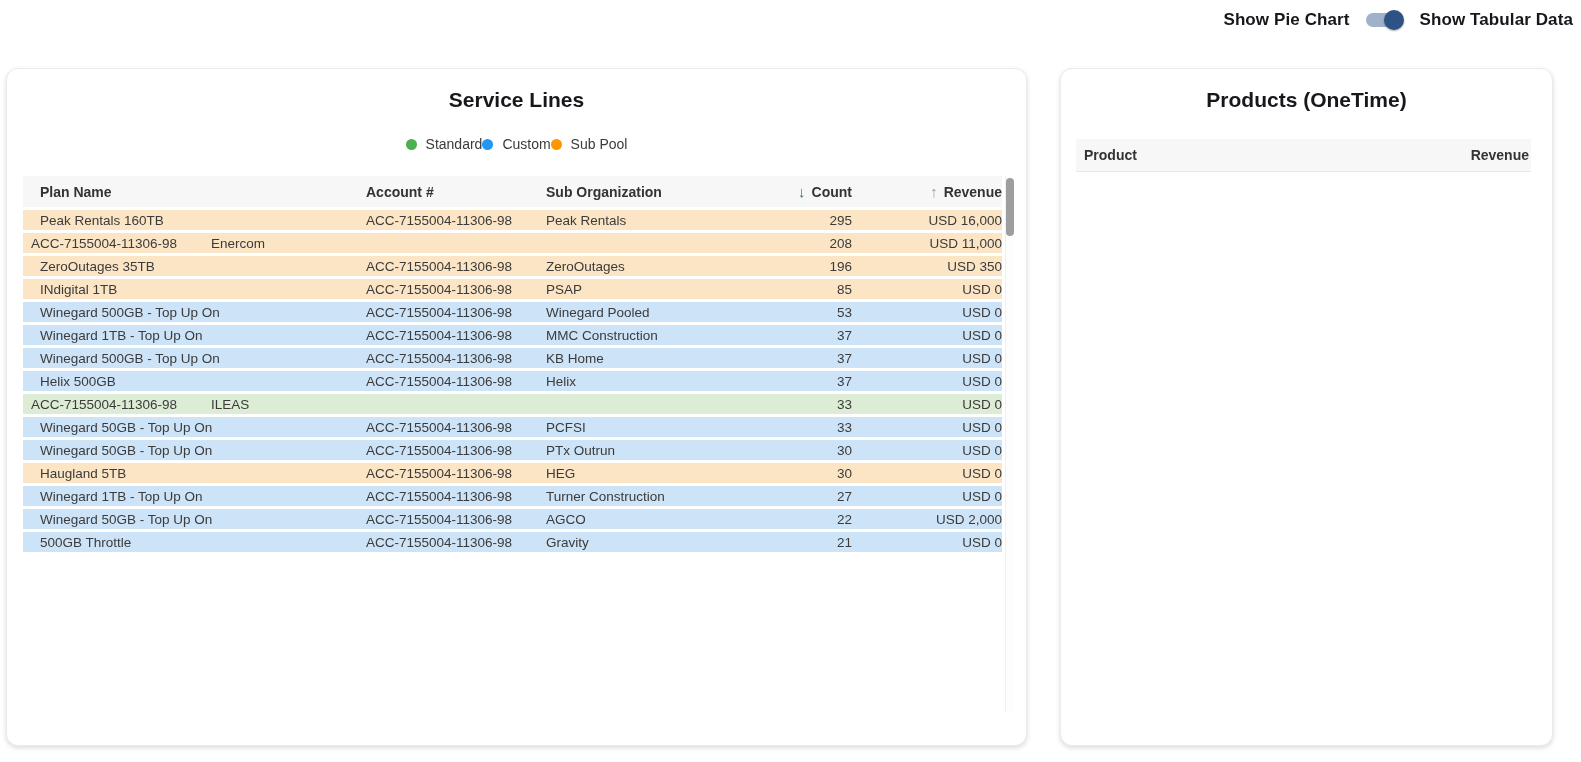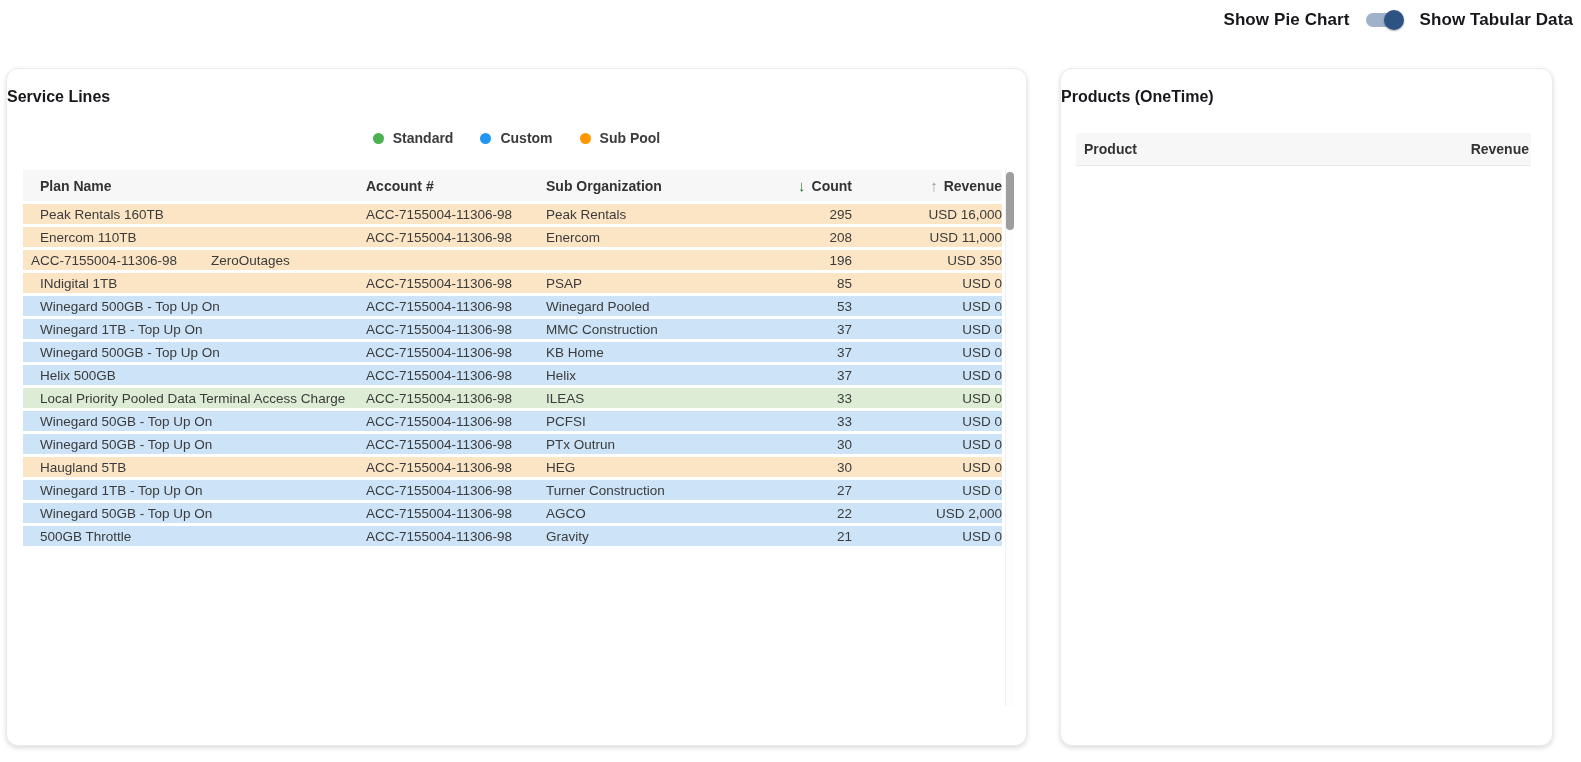--- a/index.html
+++ b/index.html
@@ -59,35 +59,34 @@
     border: 1px solid #ebebeb;
     border-radius: 12px;
     box-shadow: 0 2px 5px rgba(0,0,0,.14);
     height: 678px;
     overflow: hidden;
   }
   .card.left  { width: 1021px; }
   .card.right { width: 493px; }
 
   .card-title {
+    text-align: center;
     margin-top: 19px;
-    font-size: 16px;
+    font-size: 21px;
     font-weight: 700;
     color: #17171c;
   }
 
   
   .legend {
     display: flex;
     justify-content: center;
     align-items: center;
-    gap: 27px;
     margin-top: 24px;
     height: 16px;
-    font-weight: bold;
   }
   .legend-item { display: flex; align-items: center; gap: 9px; cursor: pointer; }
   .legend-dot { width: 11px; height: 11px; border-radius: 50%; }
   .legend-text { font-size: 14px; color: #3b3b3b; }
 
   
   .table-wrap {
     position: relative;
     margin: 24px 24px 0 16px;
   }
@@ -206,27 +205,27 @@
       </div>
       <div id="sl-body">
           <div class="trow cat-sub_pool">
             <div class="cell plan">Peak Rentals 160TB</div>
             <div class="cell account">ACC-7155004-11306-98</div>
             <div class="cell suborg">Peak Rentals</div>
             <div class="cell count">295</div>
             <div class="cell revenue">USD 16,000</div>
           </div>
           <div class="trow cat-sub_pool">
-            <div class="cell plan">Enercom 110TB</div>
             <div class="cell account">ACC-7155004-11306-98</div>
             <div class="cell suborg">Enercom</div>
             <div class="cell count">208</div>
             <div class="cell revenue">USD 11,000</div>
           </div>
           <div class="trow cat-sub_pool">
+            <div class="cell plan">ZeroOutages 35TB</div>
             <div class="cell account">ACC-7155004-11306-98</div>
             <div class="cell suborg">ZeroOutages</div>
             <div class="cell count">196</div>
             <div class="cell revenue">USD 350</div>
           </div>
           <div class="trow cat-sub_pool">
             <div class="cell plan">INdigital 1TB</div>
             <div class="cell account">ACC-7155004-11306-98</div>
             <div class="cell suborg">PSAP</div>
             <div class="cell count">85</div>
@@ -254,21 +253,20 @@
             <div class="cell revenue">USD 0</div>
           </div>
           <div class="trow cat-custom">
             <div class="cell plan">Helix 500GB</div>
             <div class="cell account">ACC-7155004-11306-98</div>
             <div class="cell suborg">Helix</div>
             <div class="cell count">37</div>
             <div class="cell revenue">USD 0</div>
           </div>
           <div class="trow cat-standard">
-            <div class="cell plan">Local Priority Pooled Data Terminal Access Charge</div>
             <div class="cell account">ACC-7155004-11306-98</div>
             <div class="cell suborg">ILEAS</div>
             <div class="cell count">33</div>
             <div class="cell revenue">USD 0</div>
           </div>
           <div class="trow cat-custom">
             <div class="cell plan">Winegard 50GB - Top Up On</div>
             <div class="cell account">ACC-7155004-11306-98</div>
             <div class="cell suborg">PCFSI</div>
             <div class="cell count">33</div>

